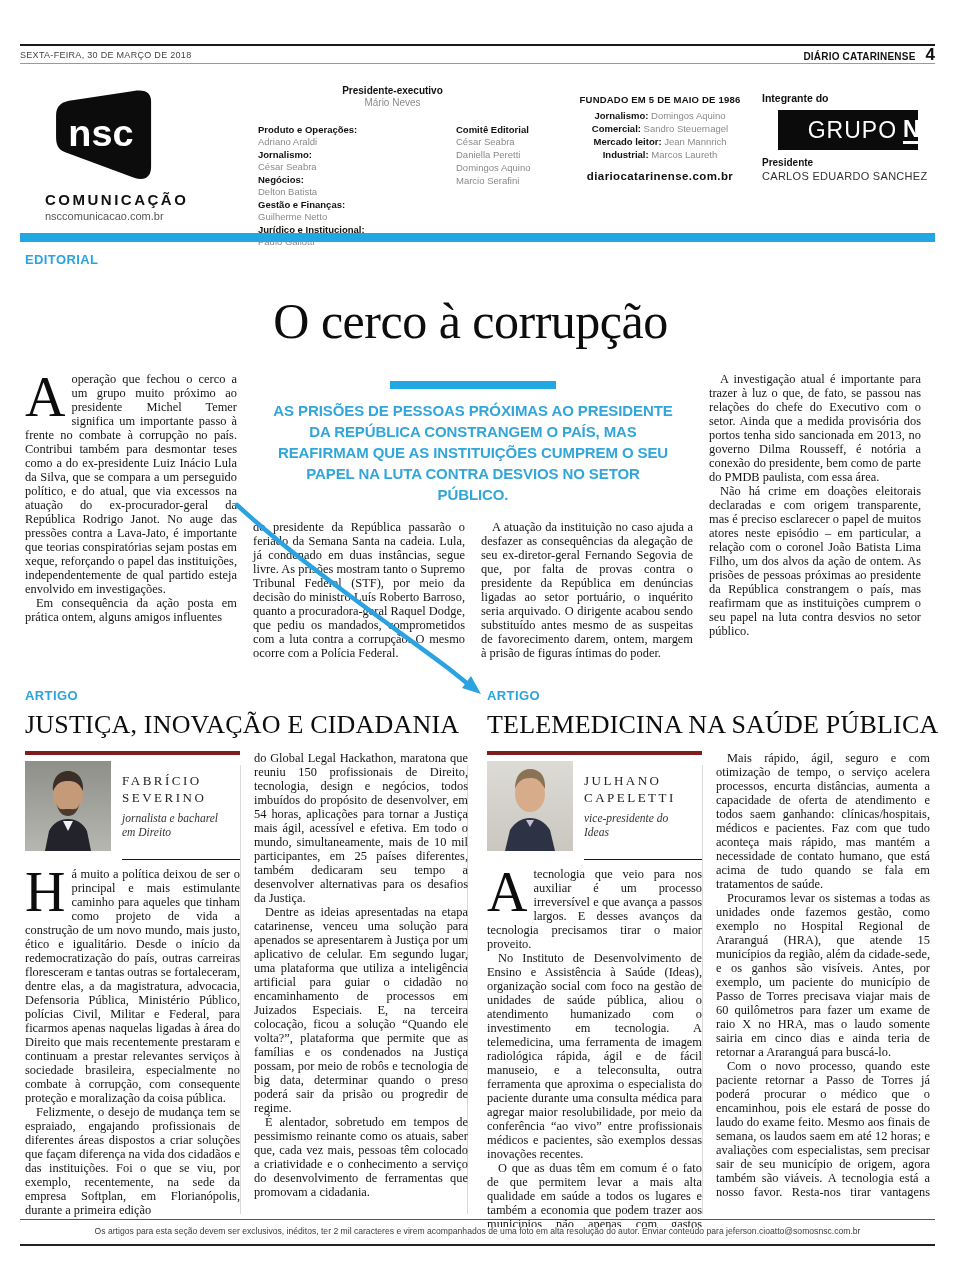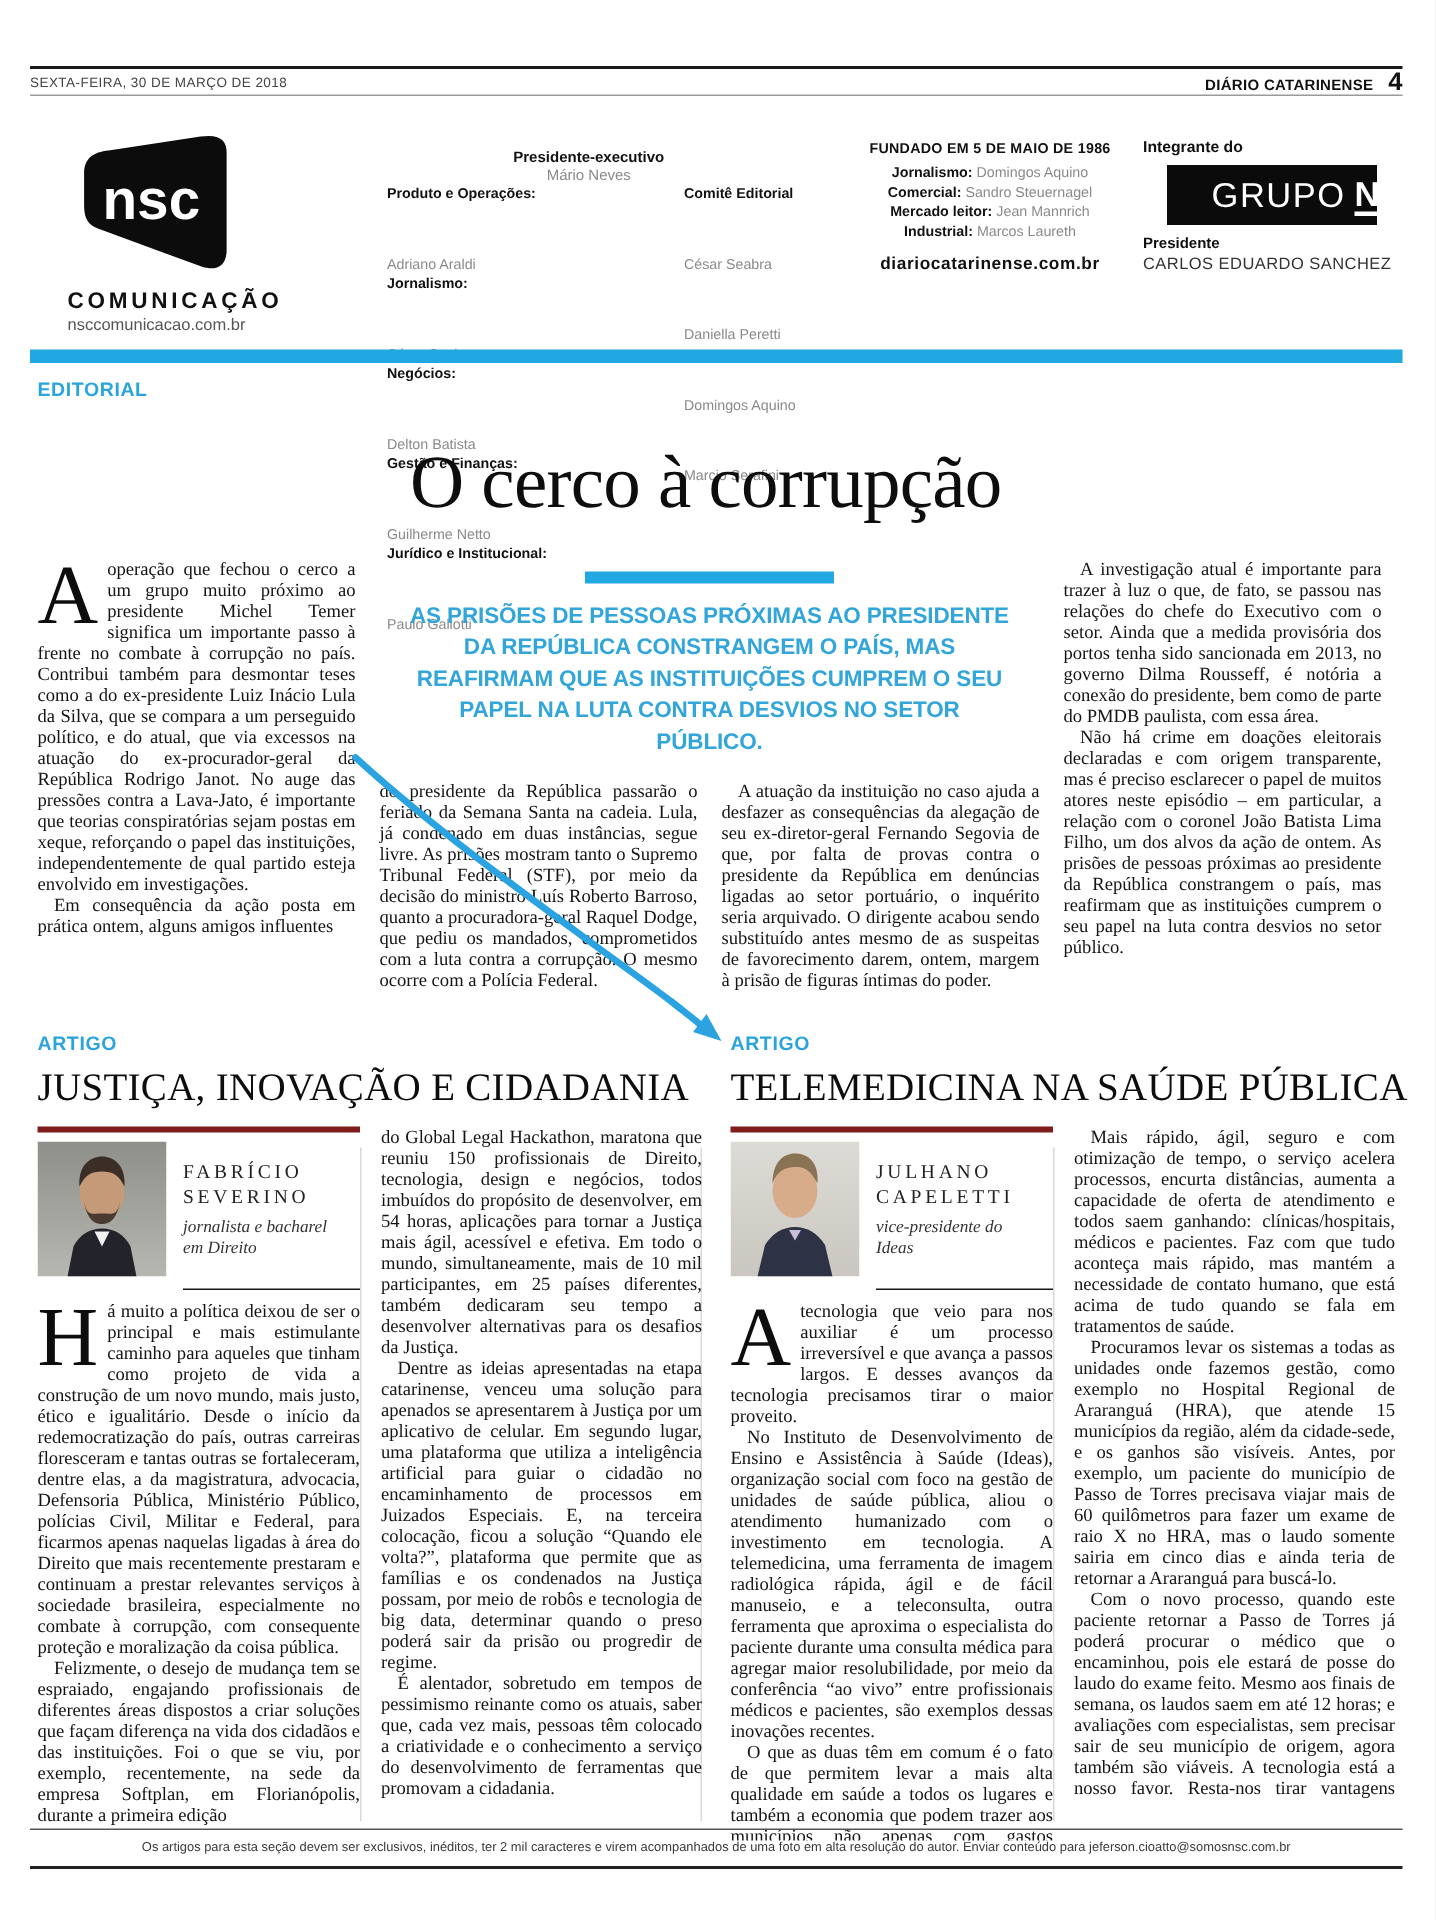--- a/index.html
+++ b/index.html
@@ -13,27 +13,27 @@
   .topbar .date{font-size:9px;color:#444;letter-spacing:.3px;}
   .paper-group{display:flex;align-items:baseline;gap:10px;}
   .paper-group .paper{font-size:10px;font-weight:800;letter-spacing:.2px;color:#111;}
   .paper-group .pagenum{font-size:17px;font-weight:800;color:#111;}
 
   
   .masthead{position:absolute;left:20px;right:22px;top:80px;height:152px;}
   .nsc{position:absolute;left:25px;top:8px;width:150px;}
   .nsc-name{font-size:15px;font-weight:800;letter-spacing:2.5px;color:#111;margin-top:5px;}
   .nsc-url{font-size:11px;color:#555;margin-top:2px;}
-  .exec{position:absolute;left:255px;top:20px;width:235px;text-align:center;}
+  .exec{position:absolute;left:255px;top:5px;width:235px;text-align:center;}
   .m-title{font-size:10px;font-weight:800;color:#111;}
   .m-gray{font-size:10px;color:#8a8a8a;line-height:13px;}
   .staffcols{position:absolute;left:238px;top:44px;display:flex;gap:58px;}
   .staffcol{width:140px;}
   .staff-role{font-size:9.5px;font-weight:800;color:#111;line-height:12px;}
-  .staff-name{font-size:9.5px;color:#8a8a8a;line-height:12px;margin-bottom:1px;margin-top:35px;}
+  .staff-name{font-size:9.5px;color:#8a8a8a;line-height:12px;margin-bottom:1px;}
   .dcblock{position:absolute;left:540px;top:6px;width:200px;text-align:center;}
   .dc-logo{font-size:42px;font-weight:900;letter-spacing:-2px;color:#0b0b0b;line-height:40px;}
   .dc-founded{font-size:9.5px;font-weight:800;margin-top:8px;letter-spacing:.2px;}
   .dc-staff{margin-top:4px;}
   .dc-row{font-size:9.5px;line-height:13px;color:#8a8a8a;}
   .dc-row b{color:#111;}
   .dc-url{font-size:11.5px;font-weight:800;margin-top:9px;letter-spacing:.4px;}
   .grupo{position:absolute;left:742px;top:12px;width:172px;text-align:left;}
   .grupo-tag{font-size:10.5px;font-weight:800;}
   .grupo-box{margin:6px auto 0;width:140px;height:40px;background:#0b0b0b;color:#fff;

